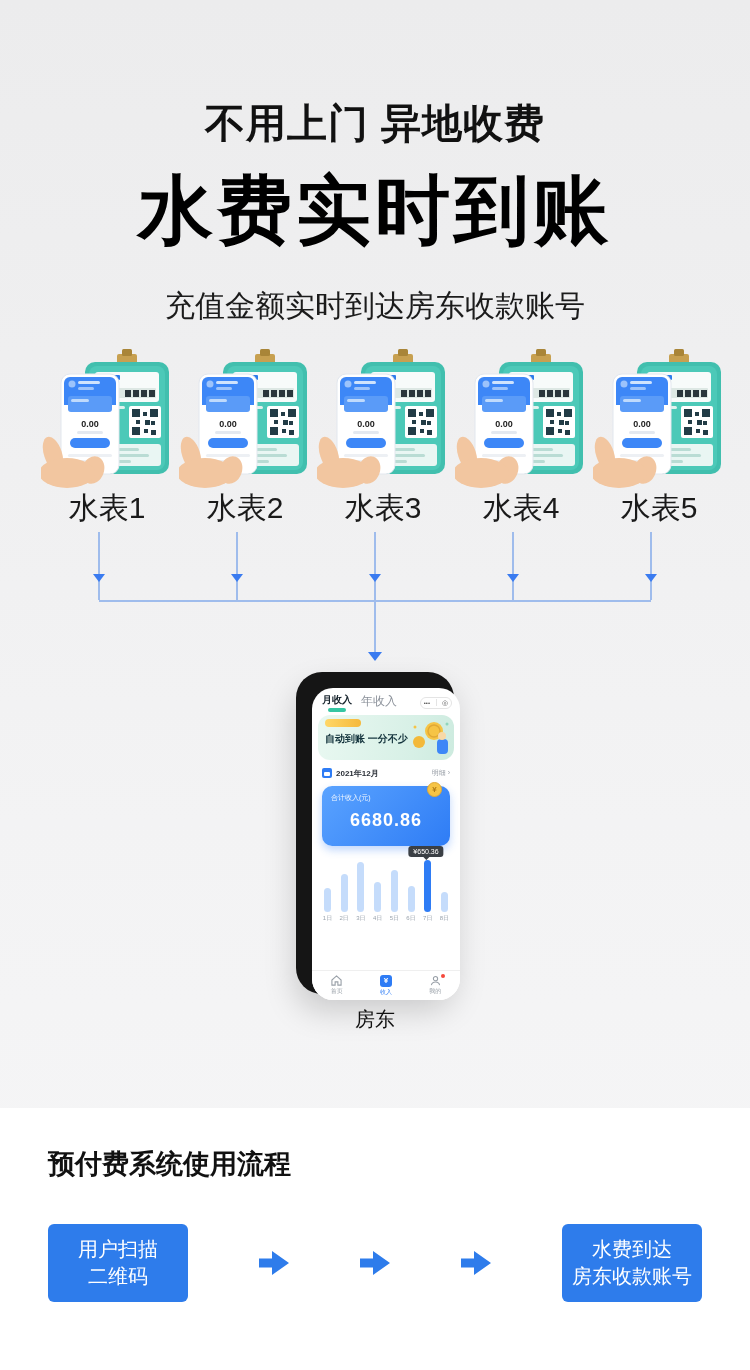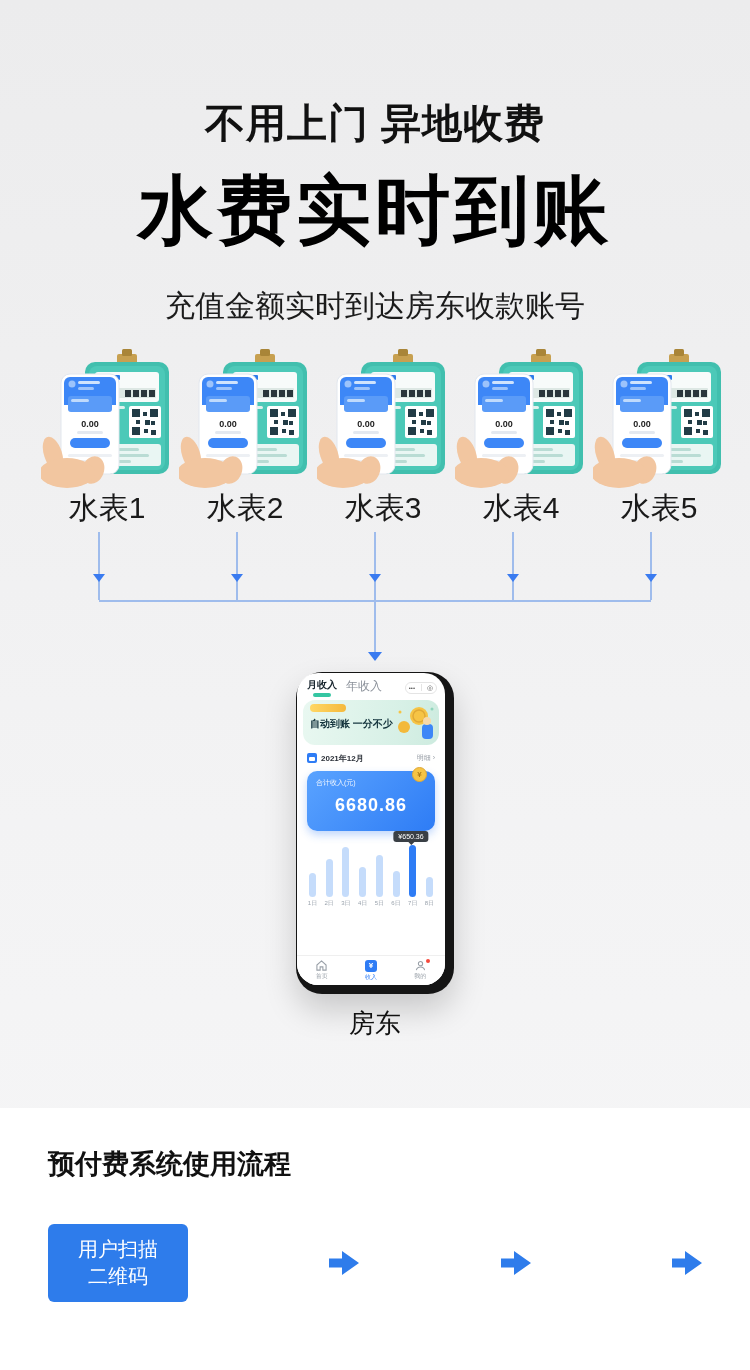--- a/index.html
+++ b/index.html
@@ -29,21 +29,21 @@
   .v-arrow{position:absolute;top:46px;width:0;height:0;border-left:6px solid transparent;
            border-right:6px solid transparent;border-top:8px solid var(--arrow);}
   .h-line{position:absolute;top:72px;left:10%;width:80%;height:2px;background:var(--line);}
   .stem{position:absolute;top:74px;left:calc(50% - 1px);width:2px;height:58px;background:var(--line);}
   .stem-arrow{position:absolute;top:124px;left:calc(50% - 7px);width:0;height:0;
               border-left:7px solid transparent;border-right:7px solid transparent;
               border-top:9px solid var(--arrow);}
 
   
   .landlord{position:absolute;top:672px;left:0;right:0;display:flex;flex-direction:column;align-items:center;}
-  .phone{width:158px;height:322px;background:#151515;border-radius:26px;padding:1px;
+  .phone{width:158px;height:322px;background:#151515;border-radius:26px;padding:16px;
          box-shadow:0 16px 32px rgba(0,0,0,.18);}
   .screen{width:148px;height:312px;background:#fff;border-radius:21px;overflow:hidden;
           display:flex;flex-direction:column;position:relative;}
   .p-header{display:flex;align-items:center;justify-content:space-between;padding:7px 8px 2px 10px;height:24px;}
   .p-tabs{display:flex;align-items:flex-start;gap:9px;}
   .p-tab{font-size:12px;color:#8a9099;text-align:center;}
   .p-tab.active{font-size:10px;font-weight:700;color:#15222b;text-align:center;}
   .underline{display:block;width:18px;height:4px;border-radius:2px;background:#35C6A2;margin:1px auto 0;}
   .capsule{width:32px;height:12px;border:1px solid #e4e4e4;border-radius:7px;background:#fff;
            display:flex;align-items:center;justify-content:space-around;color:#555;}
@@ -87,21 +87,21 @@
 
   .p-nav{margin-top:auto;height:30px;border-top:1px solid #efefef;display:flex;background:#fff;}
   .p-nav-item{flex:1;display:flex;flex-direction:column;align-items:center;justify-content:center;gap:1px;
               font-size:6px;color:#99a0a8;position:relative;}
   .p-nav-item.active{color:var(--phoneblue);}
   .nav-ico{width:11px;height:11px;display:block;}
   .income-ico{width:12px;height:12px;border-radius:3px;background:var(--phoneblue);color:#fff;
               font-size:8px;font-weight:700;display:flex;align-items:center;justify-content:center;}
   .red-dot{position:absolute;top:3px;right:calc(50% - 10px);width:4px;height:4px;border-radius:50%;background:#F5483B;}
 
-  .landlord-caption{margin-top:12px;font-size:26px;color:#111;}
+  .landlord-caption{margin-top:12px;font-size:20px;color:#111;}
 
   
   .flow{position:absolute;top:1108px;left:0;width:750px;height:262px;background:#fff;padding:38px 48px 0;}
   .flow-title{margin:0;font-size:27px;font-weight:700;color:#111;}
   .flow-row{margin-top:42px;display:flex;align-items:center;justify-content:space-between;}
   .flow-box{width:140px;min-height:78px;background:var(--accent);border-radius:6px;color:#fff;
             font-size:20px;line-height:1.35;display:flex;align-items:center;justify-content:center;
             text-align:center;white-space:pre-line;padding:6px 2px;}
   .flow-arrow path{fill:var(--accent);}
 </style>
@@ -535,16 +535,18 @@
 二维码</div>
         <svg class="flow-arrow" width="30" height="24" viewBox="0 0 30 24">
           <path d="M0 7.5 h13 v-7.5 l17 12 -17 12 v-7.5 h-13 z"></path>
         </svg>
         <svg class="flow-arrow" width="30" height="24" viewBox="0 0 30 24">
           <path d="M0 7.5 h13 v-7.5 l17 12 -17 12 v-7.5 h-13 z"></path>
         </svg>
         <svg class="flow-arrow" width="30" height="24" viewBox="0 0 30 24">
           <path d="M0 7.5 h13 v-7.5 l17 12 -17 12 v-7.5 h-13 z"></path>
         </svg>
+        <div class="flow-box">水费到达
+房东收款账号</div>
       </div>
   </section>
 
 </div>
 
 </body></html>

